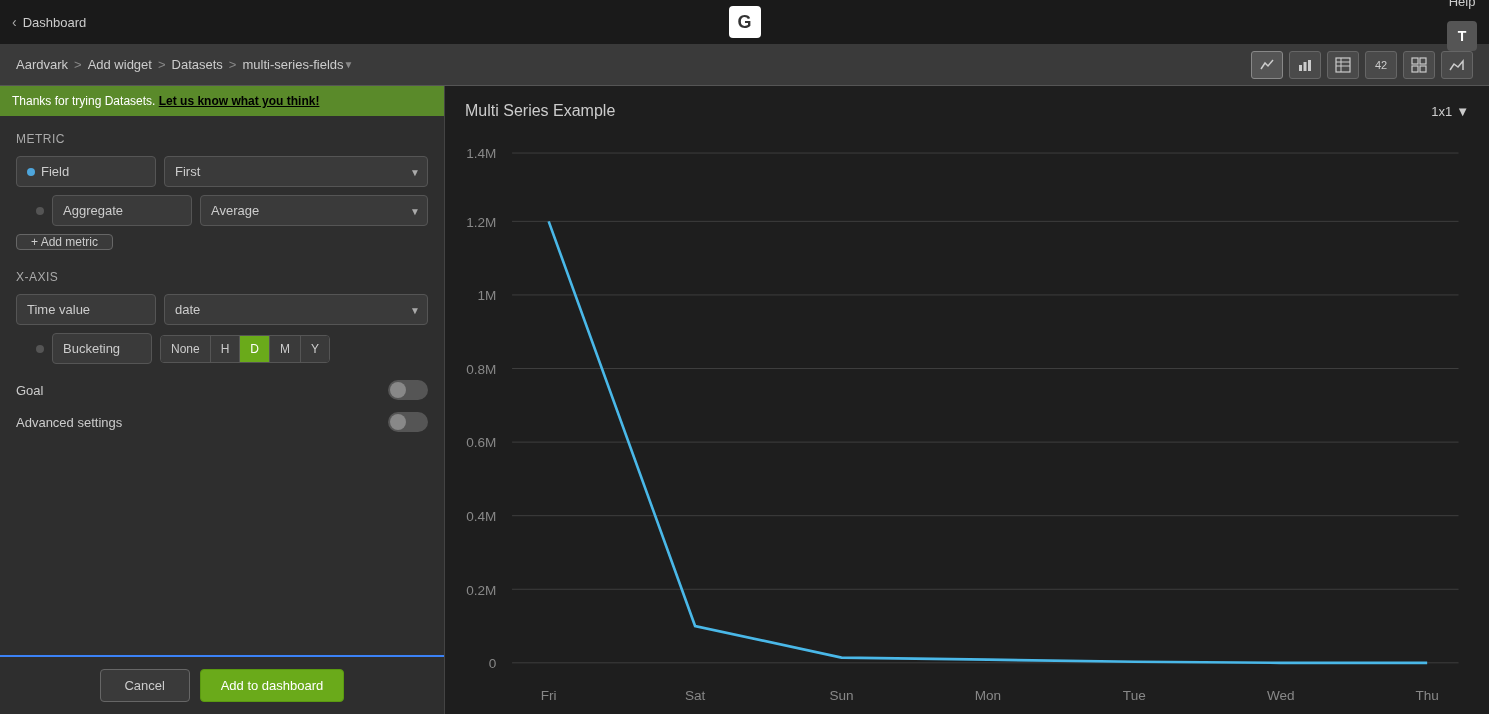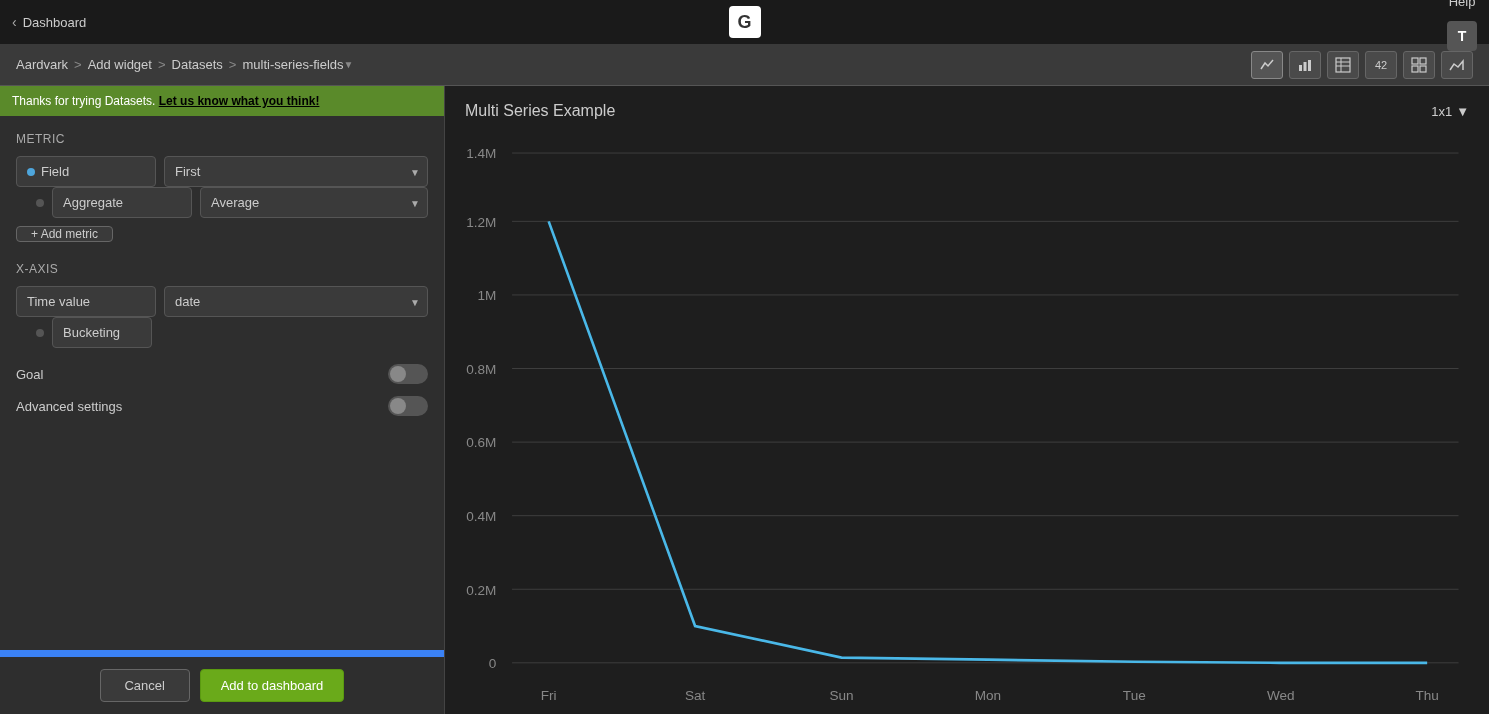--- a/index.html
+++ b/index.html
@@ -148,20 +148,21 @@
       color: #aaa;
       text-transform: uppercase;
       letter-spacing: 0.5px;
       margin-bottom: 10px;
     }
 
     .metric-row {
       display: flex;
       align-items: center;
       gap: 8px;
+      margin-bottom: 8px;
     }
     .field-label {
       display: flex;
       align-items: center;
       gap: 6px;
       background: #3a3a3a;
       border: 1px solid #555;
       border-radius: 4px;
       padding: 7px 10px;
       min-width: 140px;
@@ -293,21 +294,21 @@
       background: #6aaa1a;
       color: #fff;
     }
 
     
     .panel-footer {
       padding: 12px 16px;
       display: flex;
       gap: 10px;
       justify-content: center;
-      border-top: 7px solid #3b82f6;
+      border-top: 2px solid #3b82f6;
       background: #2e2e2e;
     }
     .btn-cancel {
       background: #3a3a3a;
       border: 1px solid #666;
       border-radius: 4px;
       color: #ccc;
       padding: 8px 20px;
       font-size: 13px;
       cursor: pointer;
@@ -490,20 +491,27 @@
             <select>
               <option>date</option>
               <option>timestamp</option>
             </select>
           </div>
         </div>
 
         <div class="bucketing-row">
           <span class="indent-dot"></span>
           <div class="bucketing-label">Bucketing</div>
+          <div class="bucketing-options">
+            <div class="bucket-btn">None</div>
+            <div class="bucket-btn">H</div>
+            <div class="bucket-btn active">D</div>
+            <div class="bucket-btn">M</div>
+            <div class="bucket-btn">Y</div>
+          </div>
         </div>
       </div>
 
       
       <div class="toggle-row">
         <span class="toggle-label">Goal</span>
         <div class="toggle">
           <div class="knob"></div>
         </div>
       </div>

